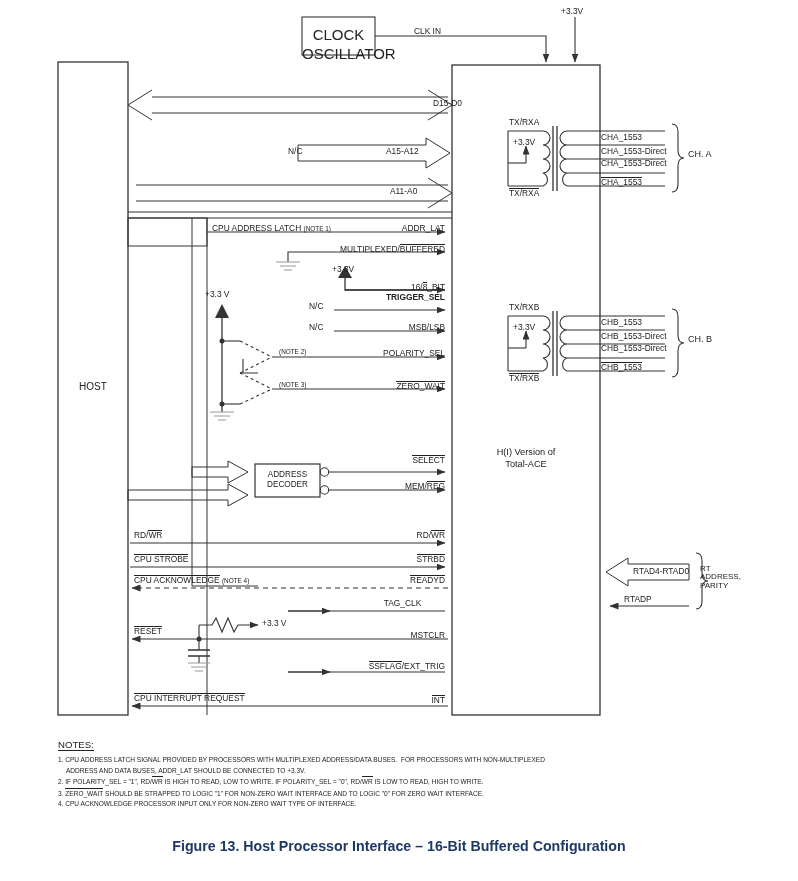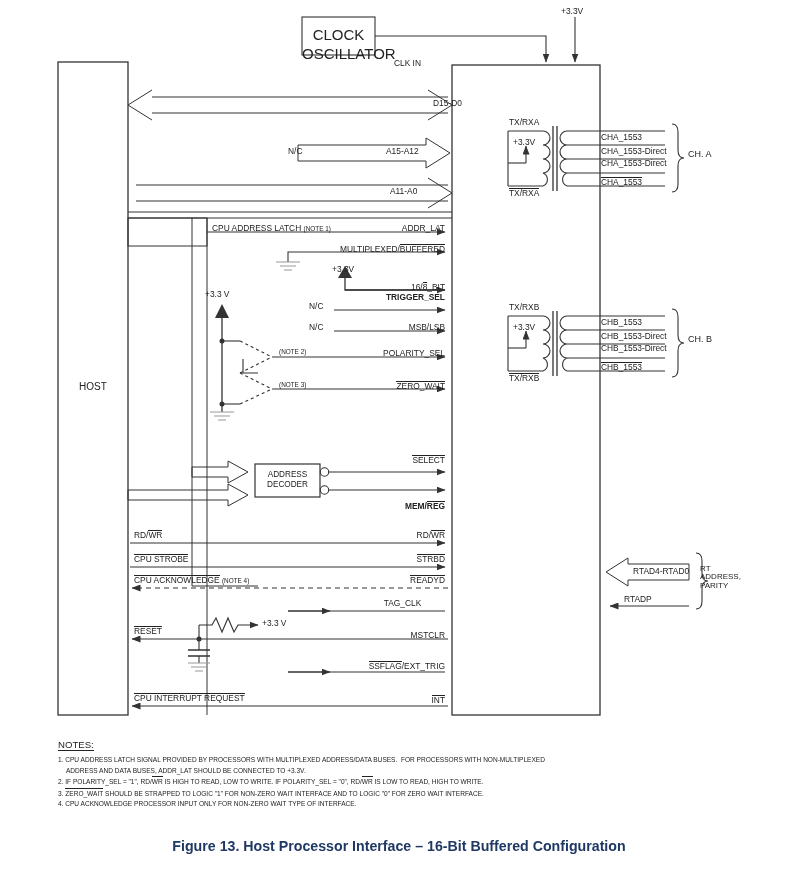--- a/index.html
+++ b/index.html
@@ -171,25 +171,29 @@
       <path d="M689,606 L610,606" marker-end="url(#ahl)"></path>
 
       <path d="M696,553 q6,0 6,8 l0,12 q0,8 6,8 q-6,0 -6,8 l0,12 q0,8 -6,8"></path>
     </g>
   </svg>
 
   <div class="boxtxt" style="left:302px; top:26px; width:73px;">
     <div>CLOCK</div>
     <div>OSCILLATOR</div>
   </div>
-  <div class="lbl" style="left:394px; top:27px;margin-top:32px;">CLK IN</div>
+  <div class="lbl" style="left:414px; top:27px;">CLK IN</div>
   <div class="lbl" style="left:561px; top:7px;">+3.3V</div>
 
   <div class="boxtxt" style="left:58px; top:381px; width:70px; font-size:10px;">HOST</div>
 
+  <div class="boxtxt" style="left:452px; top:447px; width:148px; font-size:9.2px;">
+    <div>H(I) Version of</div>
+    <div>Total-ACE</div>
+  </div>
 
   <div class="boxtxt" style="left:255px; top:470px; width:65px; font-size:8.2px;">
     <div>ADDRESS</div>
     <div>DECODER</div>
   </div>
 
   <div class="lbl" style="left:390px; top:99px;padding-left:43px;">D15-D0</div>
   <div class="lbl" style="left:288px; top:147px;">N/C</div>
   <div class="lbl" style="left:386px; top:147px;">A15-A12</div>
   <div class="lbl" style="left:390px; top:187px;">A11-A0</div>
@@ -214,21 +218,21 @@
   <div class="lbl r" style="left:280px; top:244px; width:165px;"><span>MULTIPLEXED/</span><span class="ov">BUFFERED</span></div>
 
   <div class="lbl r" style="left:330px; top:282px; width:115px;"><span>16/</span><span class="ov">8</span><span>_BIT</span></div>
 
   <div class="lbl r" style="left:330px; top:293px; width:115px;font-weight:bold;">TRIGGER_SEL</div>
   <div class="lbl r" style="left:330px; top:323px; width:115px;">MSB/LSB</div>
   <div class="lbl r" style="left:330px; top:349px; width:115px;">POLARITY_SEL</div>
   <div class="lbl r" style="left:330px; top:381px; width:115px;"><span class="ov">ZERO_WAIT</span></div>
 
   <div class="lbl r" style="left:345px; top:455px; width:100px;"><span class="ov">SELECT</span></div>
-  <div class="lbl r" style="left:345px; top:501px; width:100px;font-weight:bold;"><span>MEM/</span><span class="ov">REG</span></div>
+  <div class="lbl r" style="left:345px; top:481px; width:100px;"><span>MEM/</span><span class="ov">REG</span></div>
 
   <div class="lbl r" style="left:360px; top:530px; width:85px;"><span>RD/</span><span class="ov">WR</span></div>
   <div class="lbl r" style="left:360px; top:554px; width:85px;"><span class="ov">STRBD</span></div>
   <div class="lbl r" style="left:360px; top:575px; width:85px;"><span class="ov">READYD</span></div>
   <div class="lbl r" style="left:360px; top:599px; width:85px;text-align:center;">TAG_CLK</div>
   <div class="lbl r" style="left:360px; top:631px; width:85px;">MSTCLR</div>
   <div class="lbl r" style="left:320px; top:661px; width:125px;"><span class="ov">SSFLAG</span><span>/EXT_TRIG</span></div>
   <div class="lbl r" style="left:380px; top:695px; width:65px;"><span class="ov">INT</span></div>
 
   <div class="lbl" style="left:332px; top:265px;">+3.3V</div>

